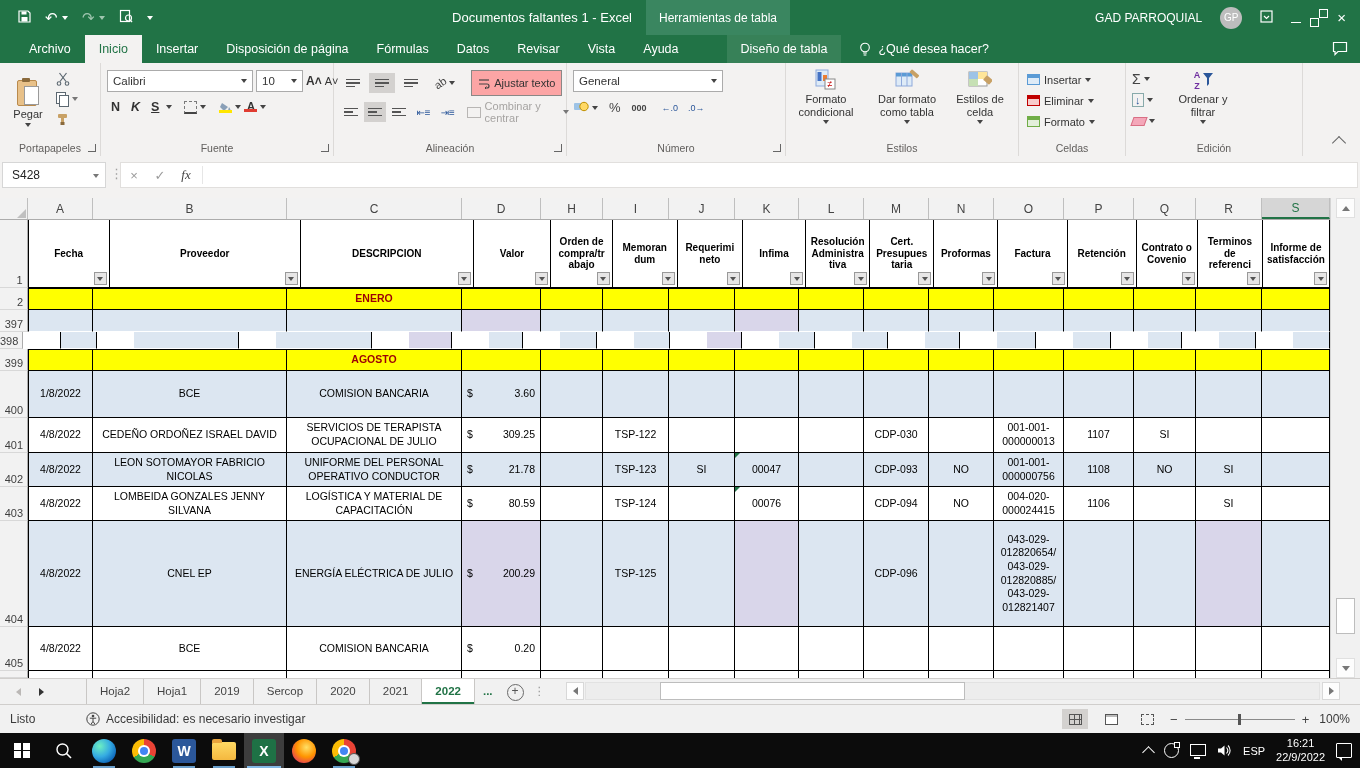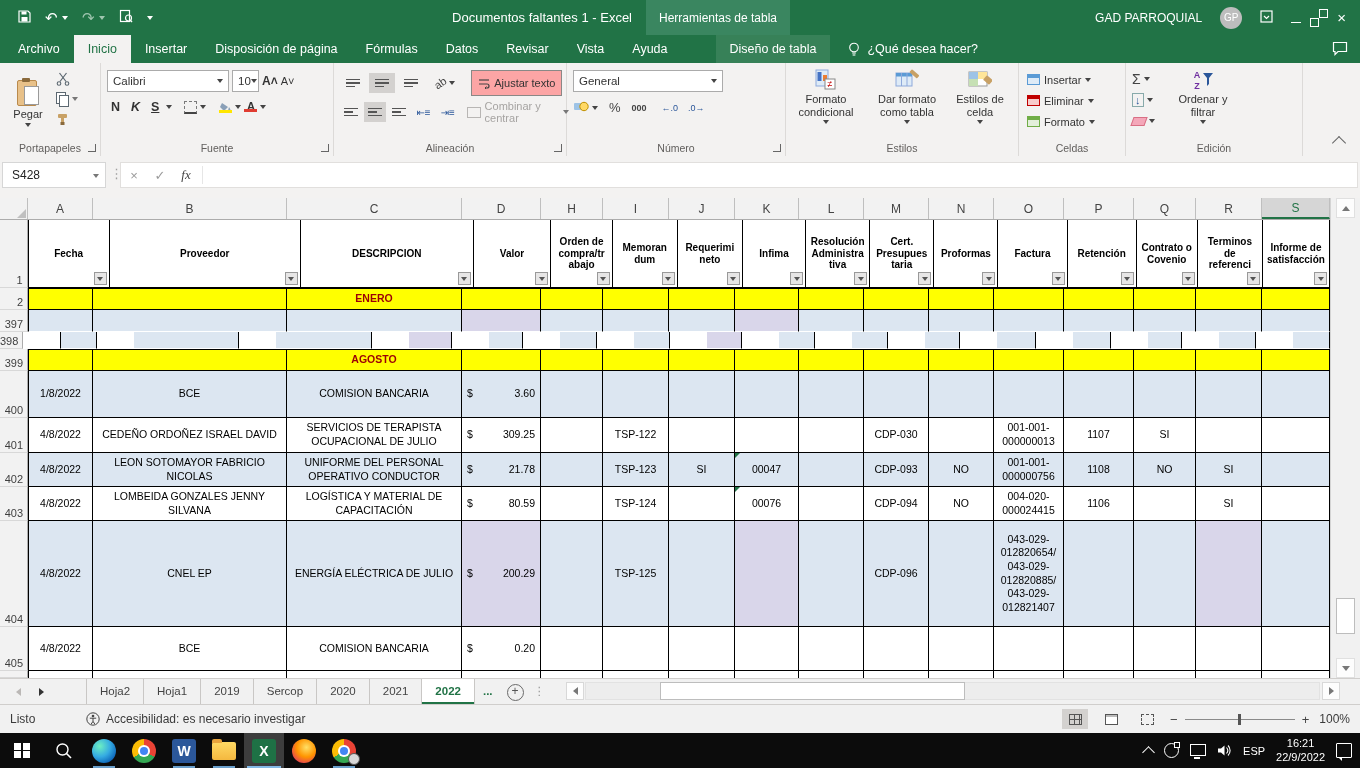--- a/index.html
+++ b/index.html
@@ -19,21 +19,21 @@
   .tb-right{position:absolute;right:0;top:0;height:35px;display:flex;align-items:center;gap:18px;padding-right:14px;}
   .avatar{width:22px;height:22px;border-radius:50%;background:#BDBDBD;color:#fff;font-size:10px;display:flex;align-items:center;justify-content:center;}
   .username{font-size:12px;}
   .winbtn{font-size:15px;line-height:35px;color:#fff;}
   .restore-ic{position:relative;width:10px;height:10px;}
   .restore-ic span{position:absolute;border:1px solid #fff;width:7px;height:7px;}
   .restore-ic .b1{left:0;bottom:0;background:var(--green);}
   .restore-ic .b2{right:0;top:0;}
   .min-ic{width:10px;height:1px;background:#fff;display:inline-block;}
   
-  .tabrow{position:absolute;top:35px;left:0;right:0;height:28px;background:var(--green);display:flex;align-items:stretch;padding-left:4px;color:#fff;font-size:12.5px;}
+  .tabrow{position:absolute;top:35px;left:0;right:0;height:28px;background:var(--green);display:flex;align-items:stretch;padding-left:15px;color:#fff;font-size:12.5px;}
   .tab{padding:0 14px;line-height:28px;white-space:nowrap;}
   .tab.active{background:#F3F2F1;color:var(--green);}
   .tab.ctx{margin-left:34px;background:rgba(255,255,255,0.10);}
   .tellme{display:flex;align-items:center;gap:7px;margin-left:18px;white-space:nowrap;}
   .comment-btn{position:absolute;right:12px;top:6px;}
   
   .ribbon{position:absolute;top:63px;left:0;right:0;height:93px;background:#F3F2F1;border-bottom:1px solid #D0CECC;display:flex;font-size:11px;color:#333;}
   .rgroup{position:relative;height:100%;border-right:1px solid #DCDAD8;flex-shrink:0;}
   .rg-label{position:absolute;bottom:2px;left:0;right:0;text-align:center;font-size:10.5px;color:#605E5C;}
   .launcher{position:absolute;bottom:4px;right:4px;width:7px;height:7px;border-right:1.4px solid #666;border-bottom:1.4px solid #666;}
@@ -277,25 +277,25 @@
               <rect x="4.5" y="9" width="4" height="3" fill="#8A6A3C"></rect>
             </svg>
         </span>
       </div>
       <div class="rg-label">Portapapeles</div>
       <span class="launcher"></span>
     </div>
 
     <div class="rgroup" style="width:232px">
       <div class="rrow1">
-        <span class="selbox" style="width:122px">
+        <span class="selbox" style="width:146px">
             <span class="sp">Calibri</span>
             <span class="chev dk"></span>
           </span>
-        <span class="selbox" style="width:27px">
+        <span class="selbox" style="width:47px">
             <span class="sp">10</span>
             <span class="chev dk"></span>
           </span>
         <span class="stackbtn">
             <span style="font-size:12px;font-weight:bold;">A˄</span>
           </span>
         <span class="stackbtn">
             <span style="font-size:11px;">A˅</span>
           </span>
       </div>

